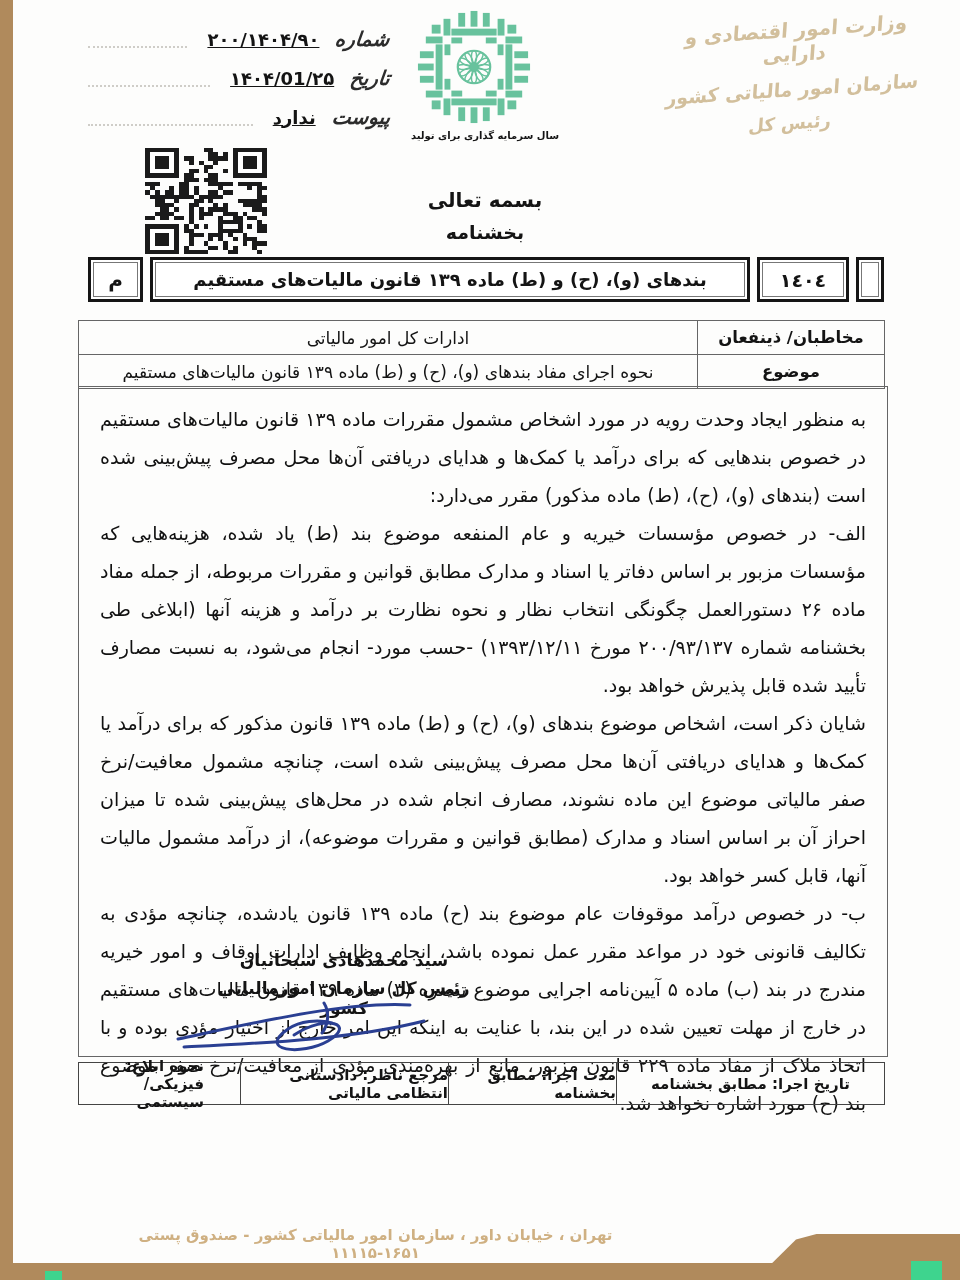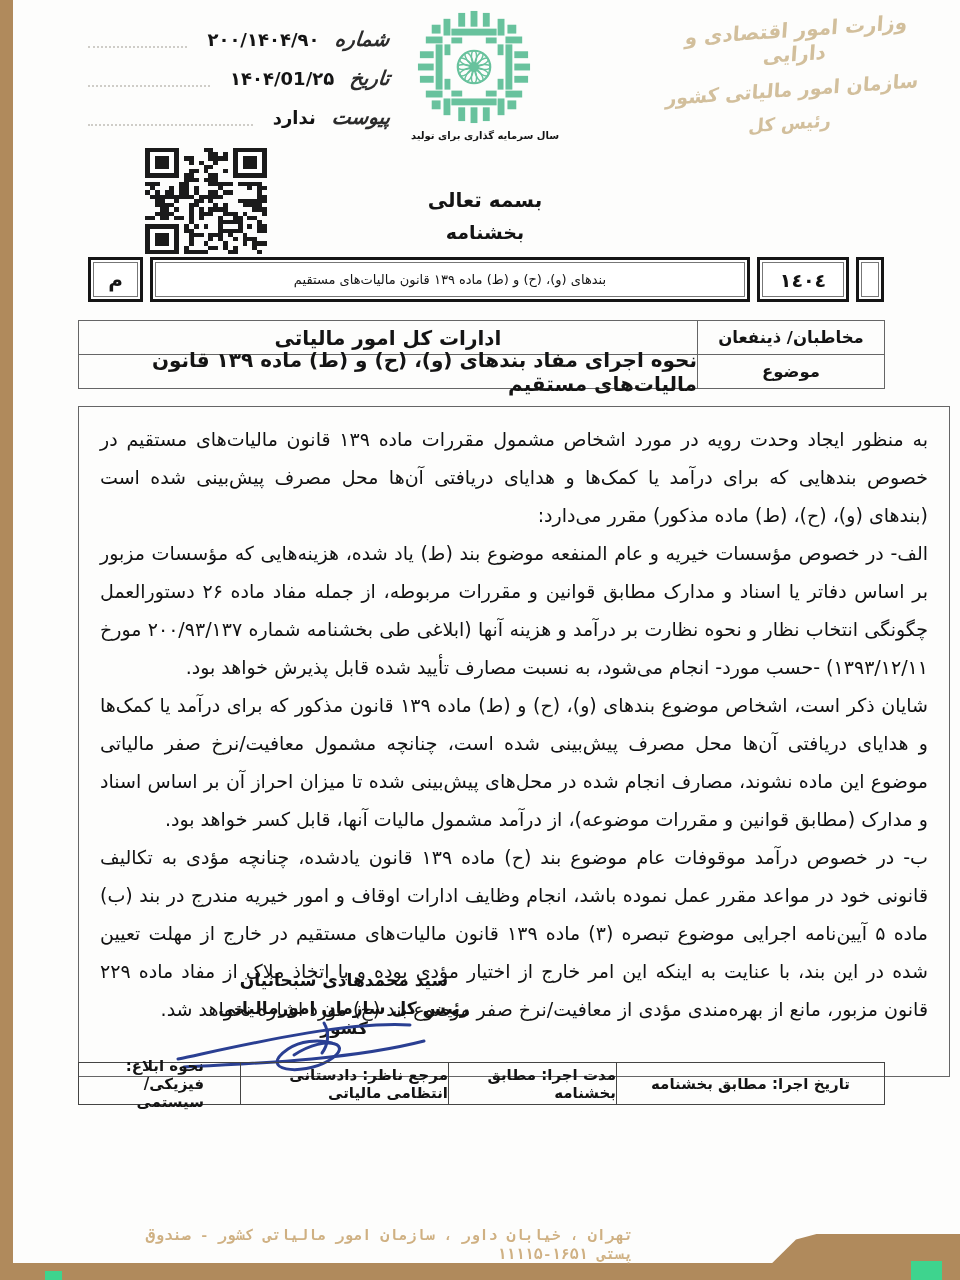--- a/index.html
+++ b/index.html
@@ -13,21 +13,21 @@
   .edge-wedge{position:absolute;left:755px;top:1234px;width:205px;height:46px;background:#b08a5c;
     clip-path:polygon(0% 100%,20% 12%,30% 0%,100% 0%,100% 100%);}
   .corner-green-left{position:absolute;left:45px;top:1271px;width:17px;height:9px;background:#3ed48e;}
   .corner-green-right{position:absolute;left:911px;top:1261px;width:31px;height:19px;background:#3ed48e;}
 
   
   .ref-block{position:absolute;left:88px;top:24px;width:302px;direction:rtl;}
   .ref-row{display:flex;align-items:center;height:30px;margin-bottom:9px;}
   .ref-label{font-size:20px;font-weight:700;font-style:italic;transform:skewX(-6deg);
     color:#2c2c2c;margin-left:16px;white-space:nowrap;}
-  .ref-value{font-size:18px;font-weight:700;white-space:nowrap;margin-left:20px;}
+  .ref-value{font-size:18px;font-weight:700;white-space:nowrap;margin-left:20px;text-decoration:underline;}
   .ref-leader{flex:1;border-bottom:2px dotted #cfcdc8;height:1px;margin-top:14px;}
 
   .org-block{position:absolute;left:648px;top:18px;width:290px;direction:rtl;text-align:center;
     color:#c2a878;opacity:.72;transform:rotate(-4deg) skewX(-8deg);}
   .org-line1{font-size:20px;font-weight:600;margin-bottom:12px;}
   .org-line2{font-size:19px;font-weight:600;margin-bottom:12px;}
   .org-line3{font-size:18px;font-weight:600;}
 
   .logo-wrap{position:absolute;left:415px;top:8px;width:118px;height:118px;}
   .center-col{position:absolute;left:320px;width:330px;text-align:center;direction:rtl;}
@@ -37,34 +37,34 @@
 
   .qr-wrap{position:absolute;left:145px;top:148px;width:122px;height:106px;}
   .qr-wrap svg{width:100%;height:100%;}
 
   
   .band{position:absolute;left:88px;top:257px;width:796px;height:45px;display:flex;direction:rtl;gap:7px;}
   .band-cell{border:3px solid #151515;background:#fff;display:flex;align-items:center;justify-content:center;
     box-shadow:inset 0 0 0 2px #fff,inset 0 0 0 3px #777;box-sizing:border-box;}
   .band-empty{width:28px;}
   .band-year{width:92px;font-size:19px;font-weight:600;}
-  .band-title{flex:1;font-size:13px;font-weight:400;}
+  .band-title{flex:1;font-size:18px;font-weight:700;}
   .band-letter{width:55px;font-size:20px;font-weight:700;}
 
   
   .info-table{position:absolute;left:78px;top:320px;width:807px;direction:rtl;
     border:1px solid #666;box-sizing:border-box;}
   .info-row{display:flex;height:33px;border-bottom:1px solid #666;}
   .info-row:last-child{border-bottom:none;}
   .info-label{width:187px;border-left:1px solid #666;display:flex;align-items:center;justify-content:center;
     font-size:16.5px;font-weight:700;box-sizing:border-box;}
-  .info-value{flex:1;display:flex;align-items:center;justify-content:center;font-size:20px;font-weight:700;}
-
-  
-  .body-box{position:absolute;left:78px;top:406px;width:872px;height:671px;border:1px solid #666;
+  .info-value{flex:1;display:flex;align-items:center;justify-content:center;font-size:17px;font-weight:400;}
+
+  
+  .body-box{position:absolute;left:78px;top:386px;width:810px;height:671px;border:1px solid #666;
     box-sizing:border-box;direction:rtl;padding:13px 21px 0 21px;}
   .body-box p{margin:0;font-size:19px;line-height:38px;text-align:justify;color:#111;}
   .u-underline{text-underline-offset:6px;}
 
   .sig-block{position:absolute;left:120px;top:563px;width:290px;text-align:center;direction:rtl;}
   .sig-name{font-size:17px;font-weight:700;margin-bottom:8px;}
   .sig-title{font-size:17px;font-weight:700;}
   .sig-draw{position:absolute;left:95px;top:608px;width:255px;height:60px;}
 
   
@@ -72,22 +72,22 @@
     border:1px solid #444;box-sizing:border-box;}
   .exec-cell{display:flex;align-items:center;justify-content:center;font-size:15px;font-weight:700;
     border-left:1px solid #444;box-sizing:border-box;}
   .exec-cell:last-child{border-left:none;}
   .exec-c1{width:268px;}
   .exec-c2{width:168px;}
   .exec-c3{width:208px;margin-left:36px;}
   .exec-c4{flex:1;}
 
   
-  .footer-address{position:absolute;left:118px;top:1226px;width:515px;text-align:right;direction:rtl;
-    font-size:15px;font-weight:600;color:#c7a36d;opacity:.85;font-family:Liberation Mono, monospace;}
+  .footer-address{position:absolute;left:118px;top:1226px;width:515px;text-align:center;direction:rtl;
+    font-size:15px;font-weight:600;color:#c7a36d;opacity:.85;}
 </style>
 </head>
 <body>
 
 <div class="page">
 
   <div class="edge-left"></div>
   <div class="edge-bottom"></div>
   <div class="edge-wedge"></div>
   <div class="corner-green-left"></div>

